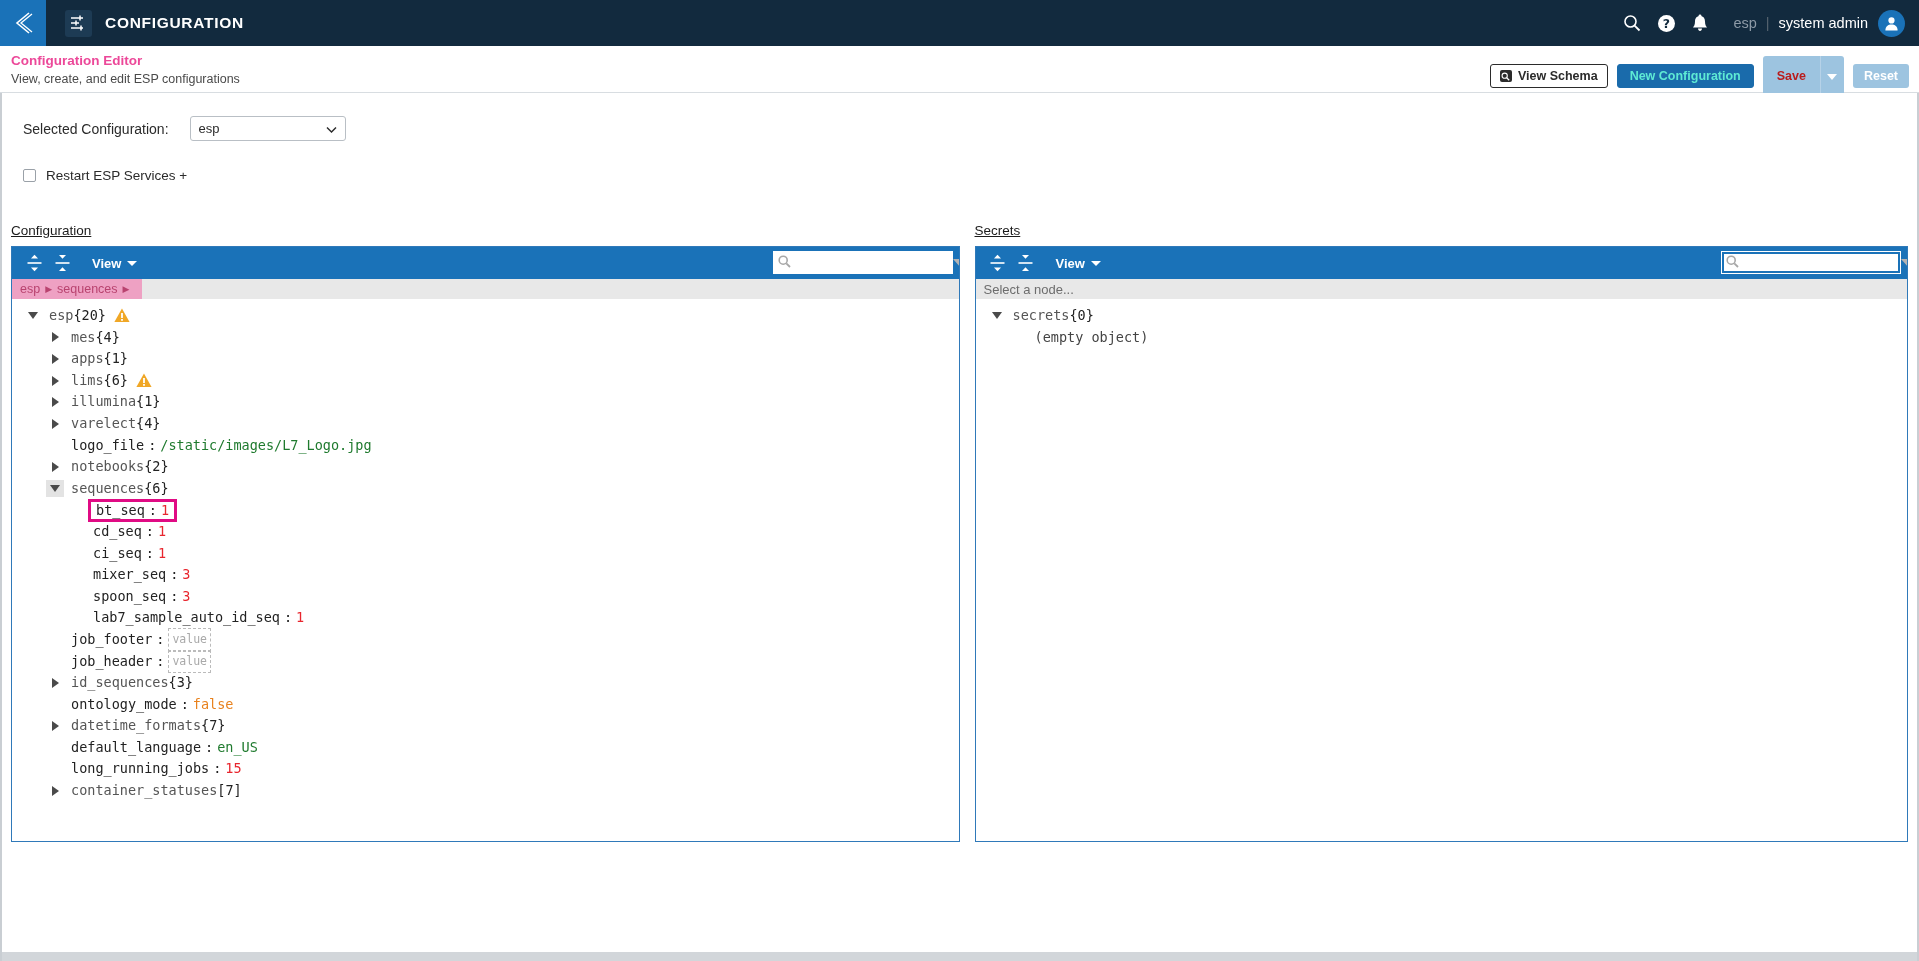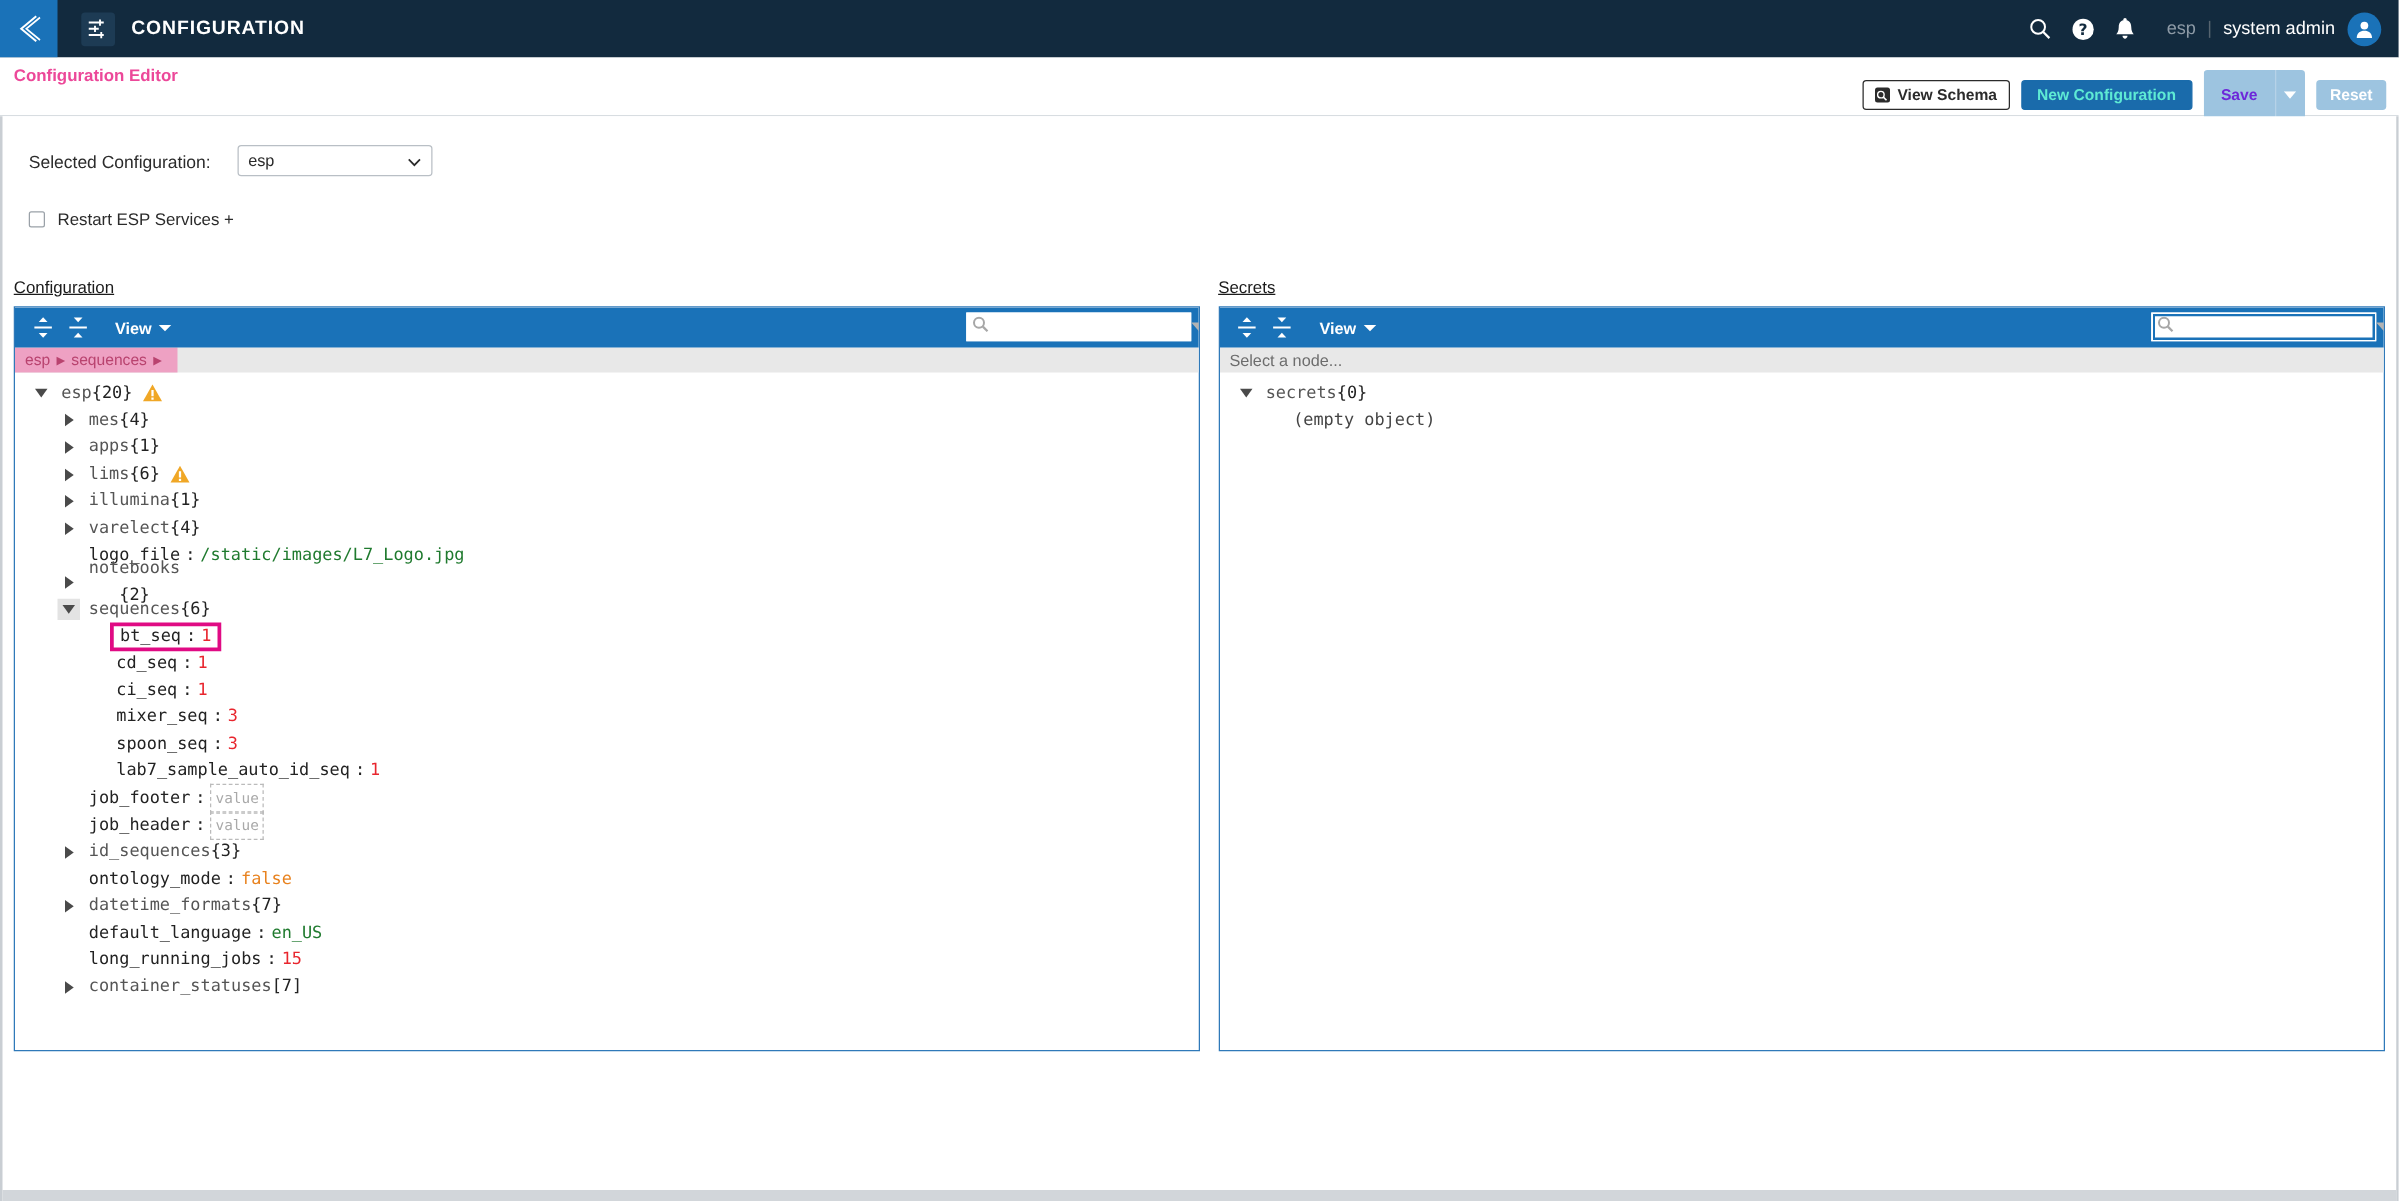--- a/index.html
+++ b/index.html
@@ -140,21 +140,21 @@
   }
   .btn-split {
     display: flex;
     align-items: stretch;
     border-radius: 3px;
     overflow: hidden;
   }
   .btn-muted {
     background: #9dc4e0;
     border: none;
-    color: #6d28d9;
+    color: #b91c1c;
     height: 40px;
     font-size: 12.5px;
     font-weight: bold;
     display: flex; align-items: center; justify-content: center;
     padding: 0 14px;
     cursor: default;
   }
   .btn-muted-caret {
     background: #9dc4e0;
     border-left: 1px solid #b6d2e8;
@@ -466,20 +466,21 @@
       <svg width="17" height="17" viewBox="0 0 17 17">
         <circle cx="8.5" cy="5.4" r="3.1" fill="#ffffff"></circle>
         <path d="M2.4 15.4 C2.4 11.4 5.1 9.6 8.5 9.6 C11.9 9.6 14.6 11.4 14.6 15.4 Z" fill="#ffffff"></path>
       </svg>
     </div>
   </div>
 </div>
 
 <div class="subheader">
   <div class="page-title">Configuration Editor</div>
+  <div class="page-sub">View, create, and edit ESP configurations</div>
 
   <div class="sub-actions">
     <div class="btn btn-outline">
       <span class="sq">
         <svg width="9" height="9" viewBox="0 0 9 9">
           <circle cx="3.7" cy="3.7" r="2.6" fill="none" stroke="#ffffff" stroke-width="1.1"></circle>
           <line x1="5.7" y1="5.7" x2="8.2" y2="8.2" stroke="#ffffff" stroke-width="1.3"></line>
         </svg>
       </span>
       <span>View Schema</span>
@@ -661,21 +662,21 @@
                 <span class="colon">:</span>
                 <span class="val-str">/static/images/L7_Logo.jpg</span>
               </span>
             </div>
             <div class="tnode">
               <span class="tw" style="width: 34px;"></span>
               <span class="arrow-slot">
                 <span class="arrow-r"></span>
               </span>
               <span class="tw" style="width: 7px;"></span>
-              <span style="display: inline-flex; align-items: center; flex-direction: column;">
+              <span style="display: inline-flex; align-items: center;">
                 <span class="key muted">notebooks</span>
                 <span class="count"> {2}</span>
               </span>
             </div>
             <div class="tnode">
               <span class="tw" style="width: 34px;"></span>
               <span class="arrow-slot box">
                 <span class="arrow-d"></span>
               </span>
               <span class="tw" style="width: 7px;"></span>

